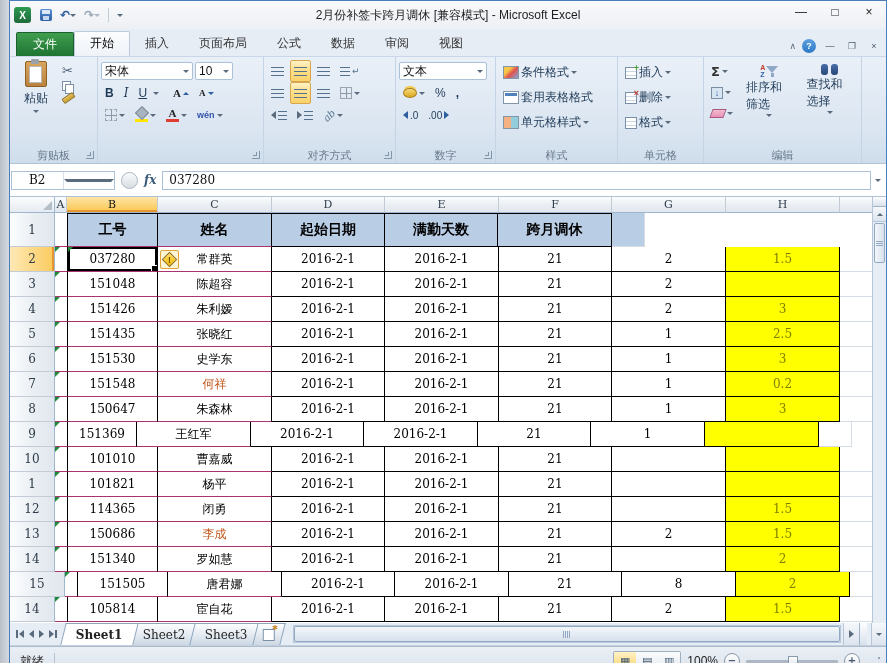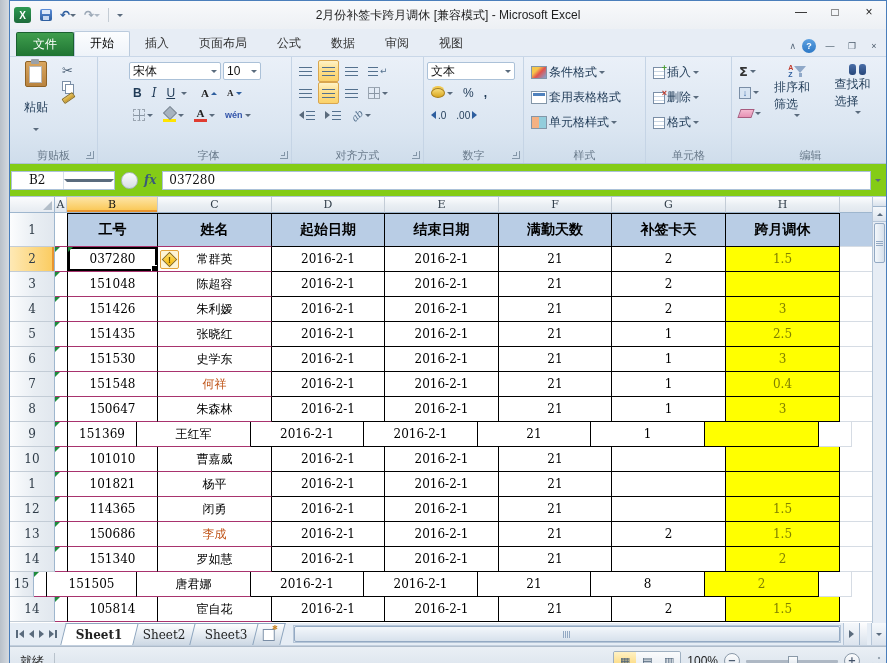--- a/index.html
+++ b/index.html
@@ -42,21 +42,21 @@
   .grp{display:flex;flex-direction:column;border-right:1px solid #C5D4E5;position:relative;padding:3px 3px 0;box-sizing:border-box;flex:none;}
   .grp-label{height:16px;display:flex;align-items:center;justify-content:center;font-size:11px;color:#68798A;margin-top:auto;}
   .launcher{position:absolute;right:3px;bottom:4px;width:7px;height:7px;border-right:1px solid #8396A8;border-bottom:1px solid #8396A8;}
   .launcher::before{content:"";position:absolute;left:1px;top:1px;width:3px;height:3px;border-right:1px solid #8396A8;border-bottom:1px solid #8396A8;}
   .rrow{display:flex;align-items:center;gap:2px;height:22px;}
   .rbtn{display:flex;align-items:center;gap:2px;padding:0 3px;height:20px;border:1px solid transparent;border-radius:2px;
         font-size:12px;color:#1F3A56;}
   .amber{background:linear-gradient(#FFF2C5,#FDDF8B 45%,#FBD26A);border-color:#D9A64E;}
   .combo{background:#fff;border:1px solid #ABC1D8;height:18px;box-sizing:border-box;display:flex;align-items:center;
          justify-content:space-between;padding:0 3px;font-size:12px;color:#111;border-radius:2px;}
-  .bigbtn{width:44px;display:flex;flex-direction:column;align-items:center;justify-content:center;gap:12px;
+  .bigbtn{width:44px;display:flex;flex-direction:column;align-items:center;justify-content:center;gap:3px;
           border:1px solid transparent;border-radius:2px;font-size:12px;color:#1F3A56;}
   .clip{width:20px;height:24px;background:linear-gradient(#D9A55E,#B9833F);border:1px solid #8E6226;border-radius:2px;position:relative;}
   .clip::before{content:"";position:absolute;left:5px;top:-3px;width:8px;height:5px;background:#9AA1A8;border-radius:1px;}
   .clip::after{content:"";position:absolute;left:3px;top:4px;width:11px;height:15px;background:#fff;border:1px solid #B9B9B9;}
   .sciss{color:#4A5E74;font-size:13px;}
   .copyic{width:11px;height:11px;position:relative;}
   .copyic::before,.copyic::after{content:"";position:absolute;width:7px;height:8px;background:#fff;border:1px solid #7A8EA6;}
   .copyic::before{left:0;top:0;} .copyic::after{left:3px;top:3px;}
   .brush{width:11px;height:4px;background:linear-gradient(#E8C35A,#C99A2C);border:1px solid #8E6F1E;transform:rotate(-35deg);border-radius:1px;}
   .lns{width:13px;height:9px;background:repeating-linear-gradient(#54718E 0 1px,transparent 1px 4px);}
@@ -84,21 +84,21 @@
   .az{display:flex;align-items:center;gap:1px;}
   .azl{display:flex;flex-direction:column;font:bold 7px "Liberation Sans",sans-serif;line-height:7px;}
   .azl .a{color:#C0392B;} .azl .z{color:#2E5E9E;}
   .funnel{display:flex;flex-direction:column;align-items:center;}
   .funnel i{width:0;height:0;border-left:6px solid transparent;border-right:6px solid transparent;border-top:7px solid #8FA8C8;}
   .funnel b{width:3px;height:4px;background:#8FA8C8;}
   .bino{width:17px;height:11px;position:relative;}
   .bino::before,.bino::after{content:"";position:absolute;top:0;width:7px;height:11px;background:linear-gradient(#4A6EA8,#27477A);border-radius:3px;}
   .bino::before{left:0;} .bino::after{right:0;}
   
-  .fxbar{height:24px;background:#84cc16;border-bottom:1px solid #AFC3D6;display:flex;align-items:center;padding:16px 1px;box-sizing:border-box;flex:none;}
+  .fxbar{height:24px;background:#ffffff;border-bottom:1px solid #AFC3D6;display:flex;align-items:center;padding:16px 1px;box-sizing:border-box;flex:none;}
   .namebox{width:104px;height:19px;background:#fff;border:1px solid #ABC1D8;display:flex;align-items:center;box-sizing:border-box;}
   .namebox span{flex:1;text-align:center;font:12px "DejaVu Serif",serif;color:#111;}
   .nbdrop{width:13px;height:100%;display:flex;align-items:center;justify-content:center;border-left:1px solid #D7E0EA;}
   .fxcirc{width:15px;height:15px;border-radius:50%;background:linear-gradient(#FAFBFC,#D7DDE3);border:1px solid #AAB6C2;margin:0 6px;}
   .fxsym{font:italic bold 12px "DejaVu Serif",serif;color:#3A5A7A;margin-right:6px;}
   .fxval{flex:1;height:19px;background:#fff;border:1px solid #ABC1D8;display:flex;align-items:center;padding:0 6px;
          font:12px "DejaVu Serif",serif;color:#111;box-sizing:border-box;}
   .fxexp{width:14px;display:flex;justify-content:center;}
   
   .gridwrap{height:426px;position:relative;background:#fff;flex:none;overflow:hidden;}
@@ -246,21 +246,21 @@
         <div style="display:flex;flex-direction:column;gap:3px;padding-top:3px;">
           <span class="sciss">✂</span>
           <span class="copyic"></span>
           <span class="brush"></span>
         </div>
       </div>
       <div class="grp-label">剪贴板</div>
       <span class="launcher"></span>
     </div>
 
-    <div class="grp" style="width:166px;margin-left:28px;">
+    <div class="grp" style="width:166px;">
       <div class="rrow">
         <div class="combo" style="width:92px;">
           <span>宋体</span>
             <span class="dn"></span>
         </div>
         <div class="combo" style="width:38px;">
           <span>10</span>
             <span class="dn"></span>
         </div>
       </div>
@@ -296,21 +296,20 @@
               <span class="fcA">A</span>
               <span class="bar" style="background:#E03C31;"></span>
             </span>
             <span class="dn"></span>
         </span>
         <span class="rbtn">
             <span style="font:bold 9px 'Liberation Sans',sans-serif;color:#3355AA;">wén</span>
             <span class="dn"></span>
           </span>
       </div>
-      <div class="grp-label">字体</div>
       <span class="launcher"></span>
     </div>
 
     <div class="grp" style="width:132px;">
       <div class="rrow">
         <span class="rbtn">
             <span class="lns"></span>
           </span>
         <span class="rbtn amber">
             <span class="lns"></span>
@@ -508,23 +507,21 @@
         <div class="colhdr" style="width: 114px;">H</div>
         <div class="colhdr" style="width: 33px;"></div>
       </div>
     <div id="rows">
         <div class="grow r1">
           <div class="rowhdr" style="width: 45px;">1</div>
           <div class="cell ca pinkb" style="width: 12px;"></div>
           <div class="cell tcell thead cb pinkb" style="width: 91px;">工号</div>
           <div class="cell tcell thead pinkb" style="width: 114px;">姓名</div>
           <div class="cell tcell thead" style="width: 113px;">起始日期</div>
-          <div class="cell tcell thead" style="width: 114px;">结束日期</div>
           <div class="cell tcell thead" style="width: 113px;">满勤天数</div>
-          <div class="cell tcell thead" style="width: 114px;">补签卡天</div>
           <div class="cell tcell thead" style="width: 114px; text-align: center;">跨月调休</div>
           <div class="cell ihead" style="width: 33px;"></div>
         </div>
         <div class="grow">
           <div class="rowhdr selrowhdr" style="width: 45px;">2</div>
           <div class="cell ca pinkb tri" style="width: 12px;"></div>
           <div class="cell tcell cb pinkb sel tri" style="width: 91px;">037280</div>
           <div class="cell tcell pinkb" style="width: 114px;">常群英</div>
           <div class="cell tcell" style="width: 113px;">2016-2-1</div>
           <div class="cell tcell" style="width: 114px;">2016-2-1</div>
@@ -583,21 +580,21 @@
         </div>
         <div class="grow">
           <div class="rowhdr" style="width: 45px;">7</div>
           <div class="cell ca pinkb tri" style="width: 12px;"></div>
           <div class="cell tcell cb pinkb" style="width: 91px;">151548</div>
           <div class="cell tcell pinkb orange" style="width: 114px;">何祥</div>
           <div class="cell tcell" style="width: 113px;">2016-2-1</div>
           <div class="cell tcell" style="width: 114px;">2016-2-1</div>
           <div class="cell tcell" style="width: 113px;">21</div>
           <div class="cell tcell" style="width: 114px;">1</div>
-          <div class="cell tcell ycell" style="width: 114px;">0.4</div>
+          <div class="cell tcell ycell" style="width: 114px;">0.2</div>
           <div class="cell" style="width: 33px;"></div>
         </div>
         <div class="grow">
           <div class="rowhdr" style="width: 45px;">8</div>
           <div class="cell ca pinkb tri" style="width: 12px;"></div>
           <div class="cell tcell cb pinkb" style="width: 91px;">150647</div>
           <div class="cell tcell pinkb" style="width: 114px;">朱森林</div>
           <div class="cell tcell" style="width: 113px;">2016-2-1</div>
           <div class="cell tcell" style="width: 114px;">2016-2-1</div>
           <div class="cell tcell" style="width: 113px;">21</div>
@@ -671,21 +668,21 @@
           <div class="cell tcell cb pinkb" style="width: 91px;">151340</div>
           <div class="cell tcell pinkb" style="width: 114px;">罗如慧</div>
           <div class="cell tcell" style="width: 113px;">2016-2-1</div>
           <div class="cell tcell" style="width: 114px;">2016-2-1</div>
           <div class="cell tcell" style="width: 113px;">21</div>
           <div class="cell tcell" style="width: 114px;"></div>
           <div class="cell tcell ycell" style="width: 114px;">2</div>
           <div class="cell" style="width: 33px;"></div>
         </div>
         <div class="grow">
-          <div class="rowhdr" style="width: 24px;">15</div>
+          <div class="rowhdr" style="width: 55px;">15</div>
           <div class="cell ca pinkb tri" style="width: 12px;"></div>
           <div class="cell tcell cb pinkb" style="width: 91px;">151505</div>
           <div class="cell tcell pinkb" style="width: 114px;">唐君娜</div>
           <div class="cell tcell" style="width: 113px;">2016-2-1</div>
           <div class="cell tcell" style="width: 114px;">2016-2-1</div>
           <div class="cell tcell" style="width: 113px;">21</div>
           <div class="cell tcell" style="width: 114px;">8</div>
           <div class="cell tcell ycell" style="width: 114px;">2</div>
           <div class="cell" style="width: 33px;"></div>
         </div>

